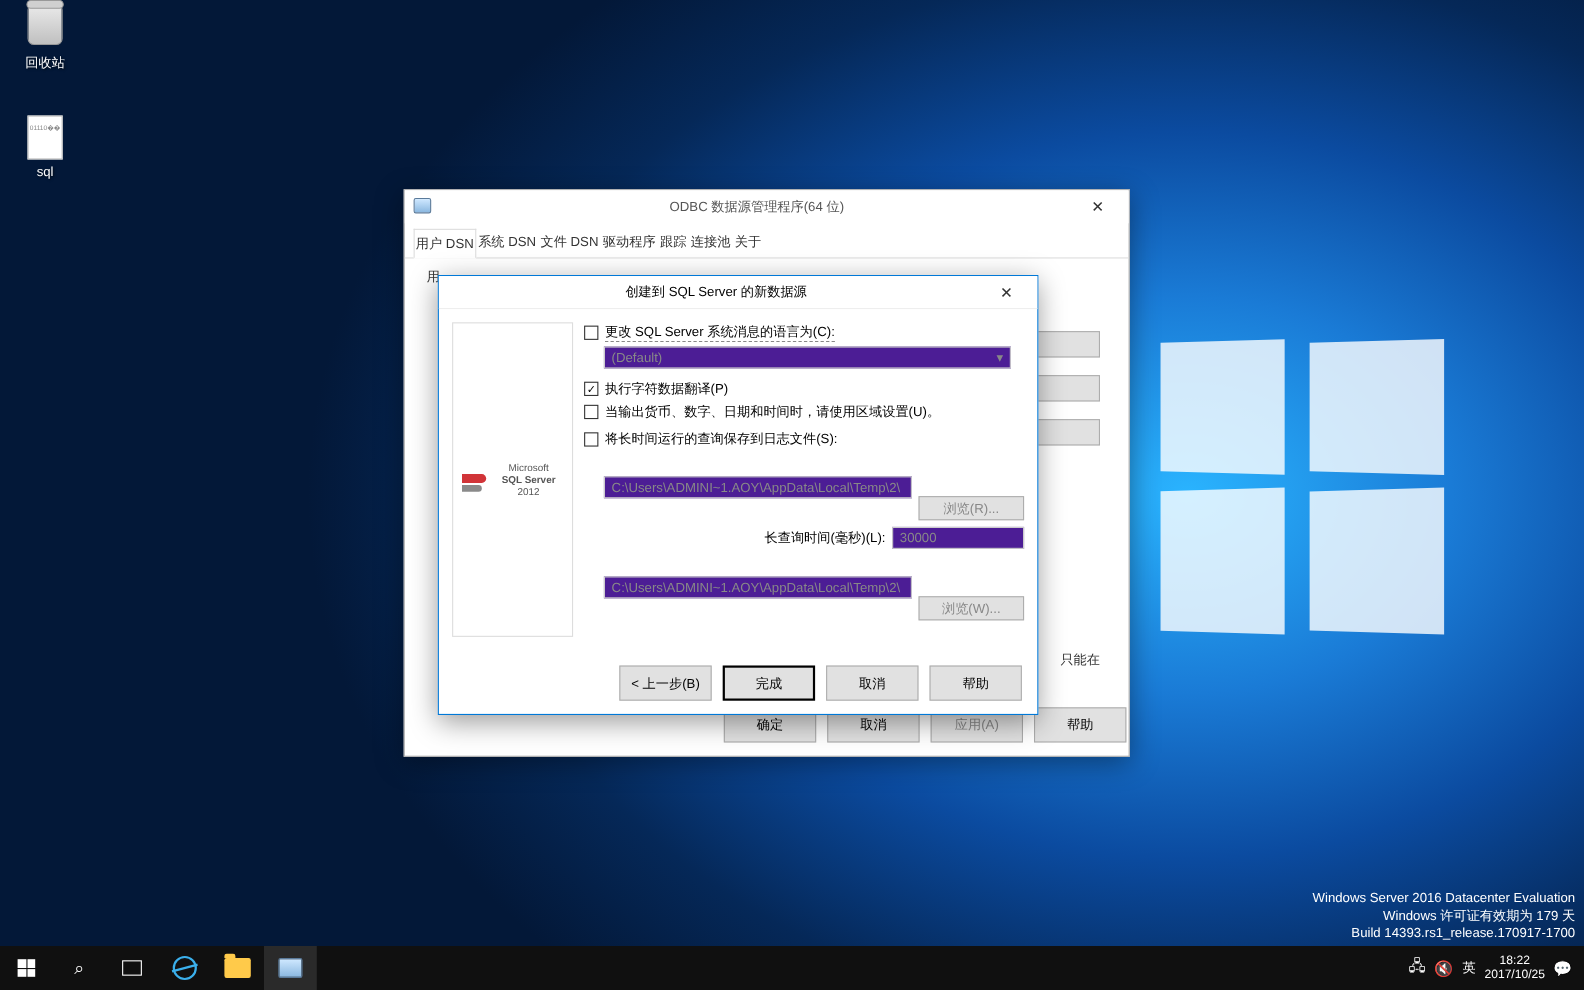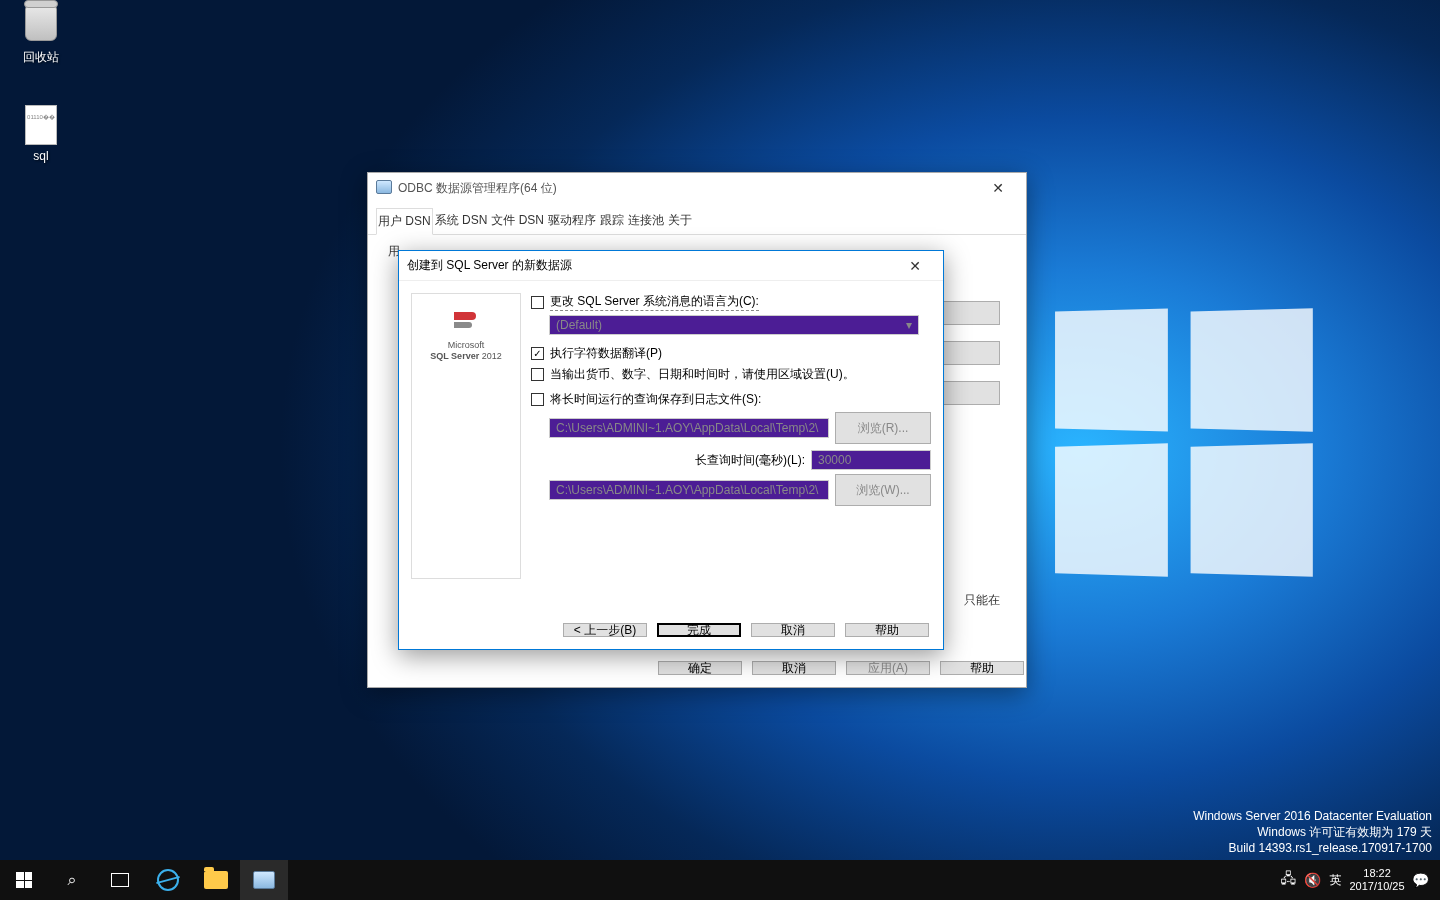--- a/index.html
+++ b/index.html
@@ -46,59 +46,59 @@
 .ie-icon { width: 22px; height: 22px; border: 2px solid #3bb0ec; border-radius: 50%; position: relative; }
 .ie-icon::after { content: ""; position: absolute; top: 8px; left: -3px; right: -3px; height: 2px; background: #3bb0ec; transform: rotate(-15deg); }
 .explorer-icon { width: 24px; height: 18px; background: #ffca4a; border-radius: 2px; position: relative; }
 .explorer-icon::before { content: ""; position: absolute; top: -4px; left: 0; width: 10px; height: 4px; background: #ffca4a; border-radius: 2px 2px 0 0; }
 .odbc-icon-tb { width: 22px; height: 18px; background: linear-gradient(#cfe8ff, #8bb8e0); border: 1px solid #5a7a9a; border-radius: 2px; }
 
 
 .window { position: absolute; background: #fff; border: 1px solid #aaa; box-shadow: 0 6px 24px rgba(0,0,0,0.4); }
 .titlebar { height: 30px; display: flex; align-items: center; padding: 0 8px; background: #fff; color: #555; font-size: 12px; }
 .titlebar .t-icon { width: 16px; height: 16px; margin-right: 6px; }
-.titlebar .t-title { flex: 1; }
+.titlebar .t-title { flex: 1; text-align: center; }
 .titlebar .t-close { width: 40px; height: 100%; display: flex; align-items: center; justify-content: center; font-size: 14px; color: #333; }
 
 
 .odbc-admin { left: 367px; top: 172px; width: 660px; height: 516px; }
 .tabs-row { display: flex; border-bottom: 1px solid #ddd; padding: 0 8px; margin-top: 4px; }
 .tab { padding: 4px 1px; border: 1px solid transparent; color: #333; font-size: 12px; }
 .tab.active { border: 1px solid #ddd; border-bottom: 1px solid #fff; background: #fff; position: relative; top: 1px; }
 .admin-body { padding: 14px; color: #333; position: relative; height: calc(100% - 60px); }
 .side-btns { position: absolute; right: 26px; top: 66px; display: flex; flex-direction: column; gap: 16px; }
 .side-btn { width: 82px; height: 24px; background: #e1e1e1; border: 1px solid #adadad; }
 .info-note { position: absolute; right: 26px; bottom: 80px; font-size: 12px; color: #333; white-space: nowrap; }
 .admin-btns { position: absolute; right: 2px; bottom: 14px; display: flex; gap: 10px; }
-.btn { min-width: 84px; height: 14px; background: #e1e1e1; border: 1px solid #adadad; font-size: 12px; color: #000; display: inline-flex; align-items: center; justify-content: center; }
+.btn { min-width: 84px; height: 32px; background: #e1e1e1; border: 1px solid #adadad; font-size: 12px; color: #000; display: inline-flex; align-items: center; justify-content: center; }
 .btn.disabled { color: #888; }
 .btn.primary { border: 2px solid #000000; }
 
 
 .wizard { left: 398px; top: 250px; width: 546px; height: 400px; border: 1px solid #0078d7; }
 .wizard .titlebar { height: 30px; }
 .wizard-body { display: flex; padding: 12px; gap: 10px; height: 310px; }
-.wiz-left { width: 110px; border: 1px solid #ddd; background: #fff; padding: 8px; display: flex; flex-direction: column; align-items: center; justify-content: flex-start; gap: 8px; }
+.wiz-left { width: 110px; border: 1px solid #ddd; background: #fff; padding: 8px; display: flex; flex-direction: row; align-items: center; justify-content: flex-start; gap: 8px; }
 .sql-flag { width: 24px; height: 20px; position: relative; margin-top: 10px; }
 .sql-flag::before { content: ""; position: absolute; left: 0; top: 0; width: 22px; height: 8px; background: #d13438; border-radius: 0 8px 8px 0; }
 .sql-flag::after { content: ""; position: absolute; left: 0; top: 10px; width: 18px; height: 6px; background: #8a8a8a; border-radius: 0 6px 6px 0; }
 .sql-text { font-size: 9px; color: #555; text-align: center; line-height: 11px; }
 .sql-text b { font-weight: 600; }
 .wiz-right { flex: 1; font-size: 12px; color: #000; }
 .field-row { display: flex; align-items: center; gap: 6px; margin-bottom: 4px; }
 .chk { width: 13px; height: 13px; border: 1px solid #333; display: inline-flex; align-items: center; justify-content: center; font-size: 10px; background: #fff; flex-shrink: 0; }
 .chk.checked::after { content: "✓"; }
 .sel, .txt { border: 1px solid #aaa; background: #fff; height: 20px; font-size: 12px; padding: 0 6px; display: inline-flex; align-items: center; }
 .sel.disabled, .txt.disabled { background: #4c1d95; color: #888; border-color: #ccc; }
 .sel { justify-content: space-between; }
 .sel::after { content: "▾"; color: #888; margin-left: 8px; }
 .indent { margin-left: 18px; }
 .browse-row { display: flex; gap: 6px; margin-top: 4px; align-items: center; }
 .browse-row .txt { flex: 1; }
-.browse-btn { min-width: 96px; height: 32px; }
+.browse-btn { min-width: 96px; height: 22px; margin-top: 39px; }
 .right-align-row { display: flex; align-items: center; gap: 6px; margin-top: 6px; justify-content: flex-end; }
 .right-align-row .txt { width: 120px; }
 .wiz-btns { position: absolute; right: 14px; bottom: 12px; display: flex; gap: 10px; }
 </style>
 </head>
 <body>
 
 <div class="desktop">
   <div class="win-logo">
     <div class="pane p1"></div>

